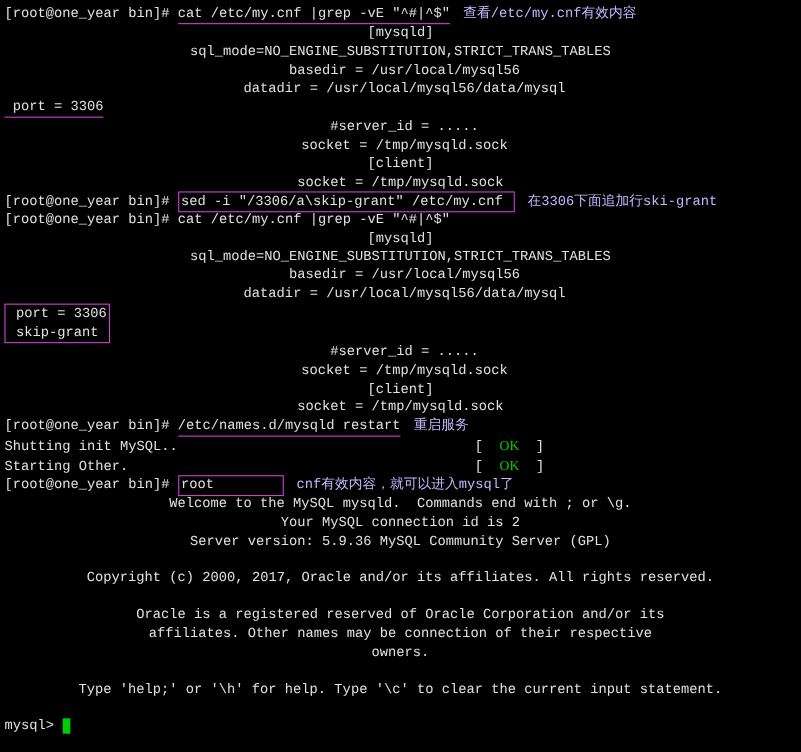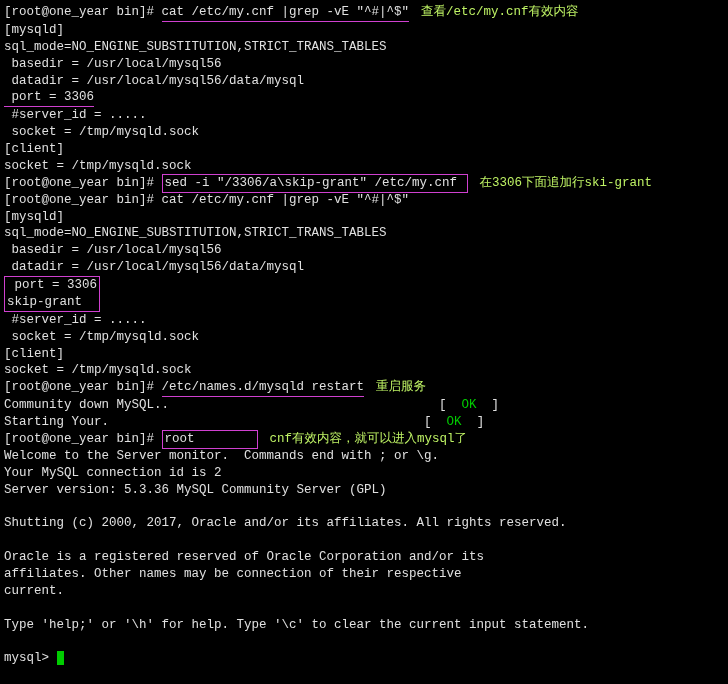--- a/index.html
+++ b/index.html
@@ -19,45 +19,47 @@
       overflow: hidden;
     }
     .line {
       white-space: pre;
     }
     .cyan {
       color: #00cccc;
     }
     .white {
       color: #e0e0e0;
+      text-align: center;
     }
     .box-magenta {
       border: 1px solid #d040d0;
       display: inline-block;
       padding: 0 2px;
       margin: -1px 0;
     }
     .underline-magenta {
       border-bottom: 1px solid #d040d0;
       display: inline-block;
       padding-bottom: 0px;
     }
     .green-ok {
       color: #00cc00;
+      font-family: Liberation Serif, serif;
     }
     .cursor {
       background: #00cc00;
       color: #00cc00;
       display: inline-block;
       width: 7px;
       height: 14px;
       vertical-align: middle;
     }
     .annotation {
-      color: #bef264;
+      color: #c4b5fd;
       margin-left: 12px;
       margin-top: 19px;
     }
   </style>
 </head>
 <body>
 
 
 
 <div class="line"><span class="white">[root@one_year bin]# </span><span class="underline-magenta white">cat /etc/my.cnf |grep -vE "^#|^$"</span><span class="annotation cyan">查看/etc/my.cnf有效内容</span></div>
@@ -78,31 +80,31 @@
 <div class="line white"> datadir = /usr/local/mysql56/data/mysql</div>
 <div style="display:inline-block;border:1px solid #d040d0;padding:0 2px;">
   <div class="line white"> port = 3306</div>
   <div class="line white">skip-grant</div>
 </div>
 <div class="line white"> #server_id = .....</div>
 <div class="line white"> socket = /tmp/mysqld.sock</div>
 <div class="line white">[client]</div>
 <div class="line white">socket = /tmp/mysqld.sock</div>
 <div class="line"><span class="white">[root@one_year bin]# </span><span class="underline-magenta white">/etc/names.d/mysqld restart</span><span class="annotation cyan">重启服务</span></div>
-<div class="line"><span class="white">Community down MySQL..</span><span>                                    </span><span class="white">[  </span><span class="green-ok">OK</span><span class="white">  ]</span></div>
-<div class="line"><span class="white">Starting Your.</span><span>                                          </span><span class="white">[  </span><span class="green-ok">OK</span><span class="white">  ]</span></div>
+<div class="line"><span class="white">Shutting init MySQL..</span><span>                                    </span><span class="white">[  </span><span class="green-ok">OK</span><span class="white">  ]</span></div>
+<div class="line"><span class="white">Starting Other.</span><span>                                          </span><span class="white">[  </span><span class="green-ok">OK</span><span class="white">  ]</span></div>
 <div class="line"><span class="white">[root@one_year bin]# </span><span class="box-magenta white"><span>root</span><span>        </span></span><span class="annotation cyan">cnf有效内容，就可以进入mysql了</span></div>
-<div class="line white">Welcome to the Server monitor.  Commands end with ; or \g.</div>
+<div class="line white">Welcome to the MySQL mysqld.  Commands end with ; or \g.</div>
 <div class="line white">Your MySQL connection id is 2</div>
-<div class="line white">Server version: 5.3.36 MySQL Community Server (GPL)</div>
+<div class="line white">Server version: 5.9.36 MySQL Community Server (GPL)</div>
 <div class="line"> </div>
-<div class="line white">Shutting (c) 2000, 2017, Oracle and/or its affiliates. All rights reserved.</div>
+<div class="line white">Copyright (c) 2000, 2017, Oracle and/or its affiliates. All rights reserved.</div>
 <div class="line"> </div>
 <div class="line white">Oracle is a registered reserved of Oracle Corporation and/or its</div>
 <div class="line white">affiliates. Other names may be connection of their respective</div>
-<div class="line white">current.</div>
+<div class="line white">owners.</div>
 <div class="line"> </div>
 <div class="line white">Type 'help;' or '\h' for help. Type '\c' to clear the current input statement.</div>
 <div class="line"> </div>
 <div class="line"><span class="white">mysql&gt; </span><span class="cursor"></span></div>
 
 
 
 
 </body></html>

